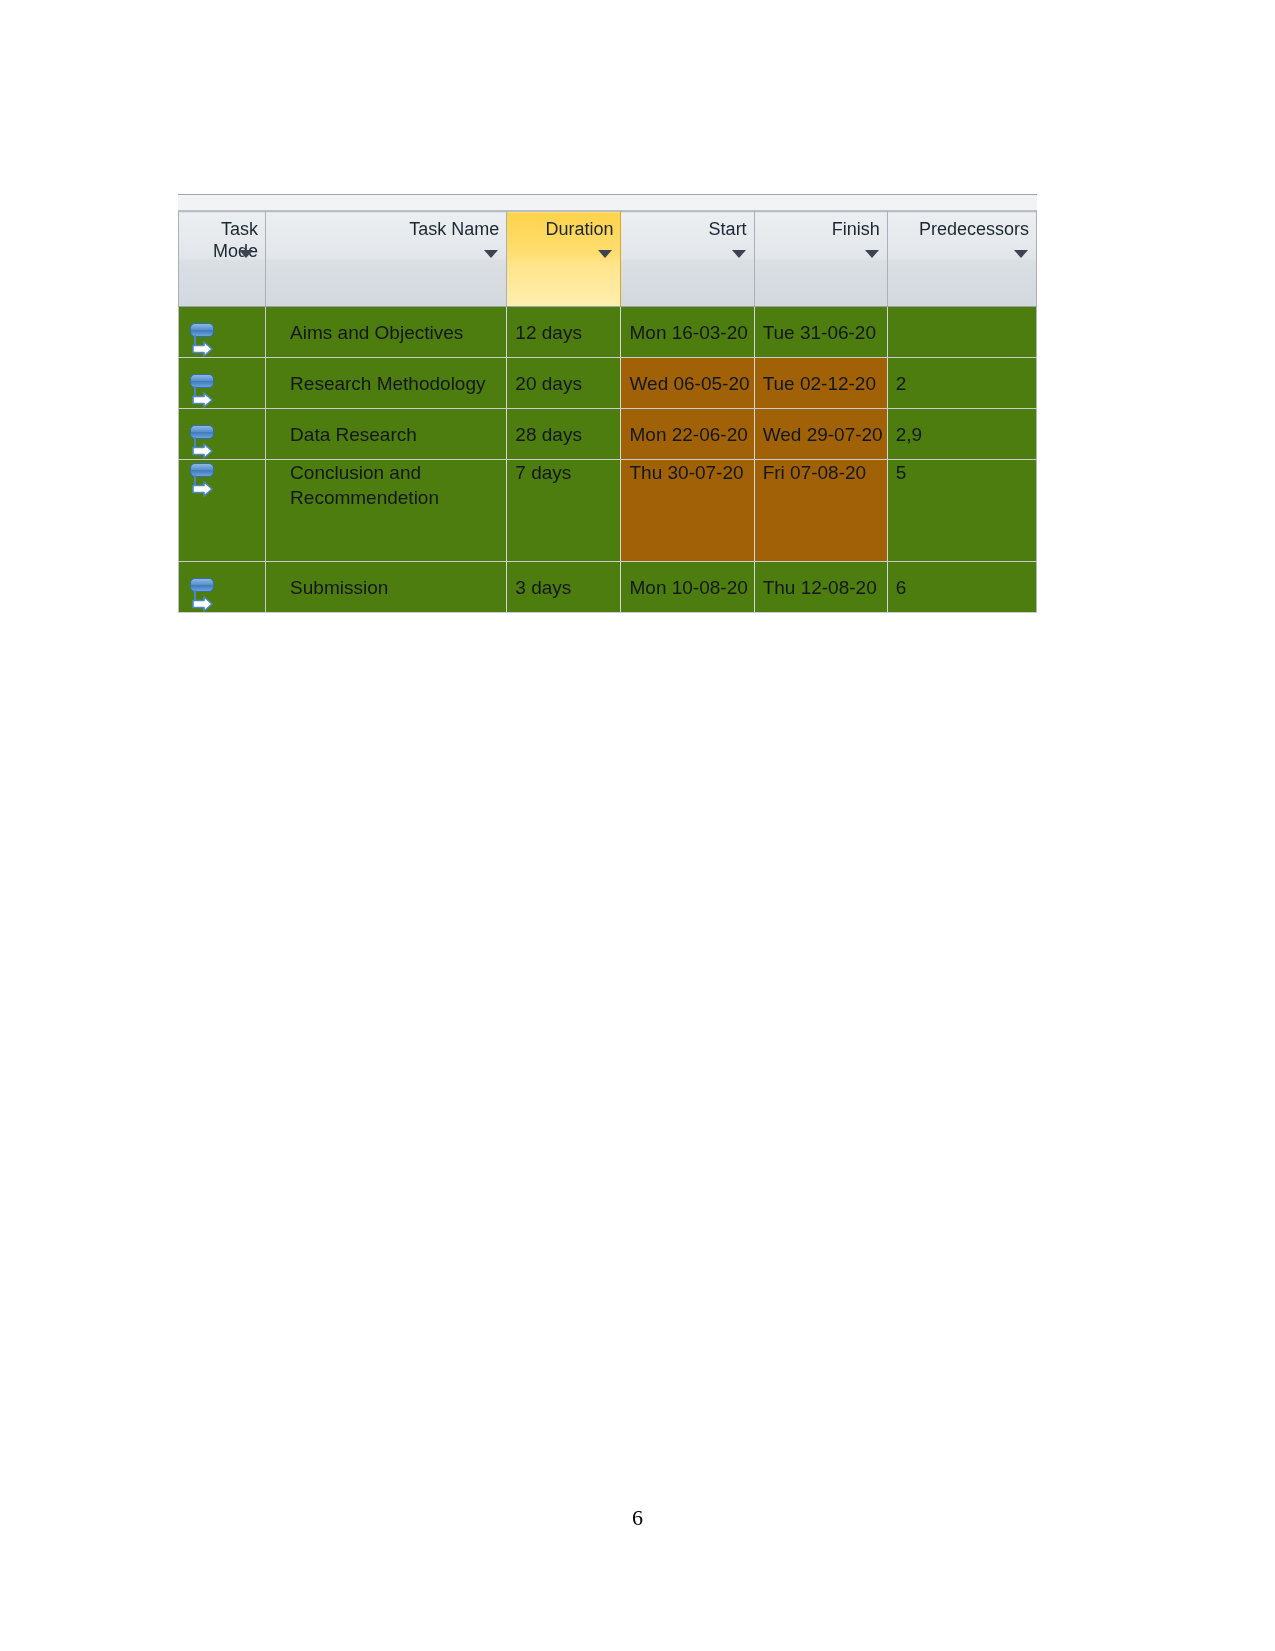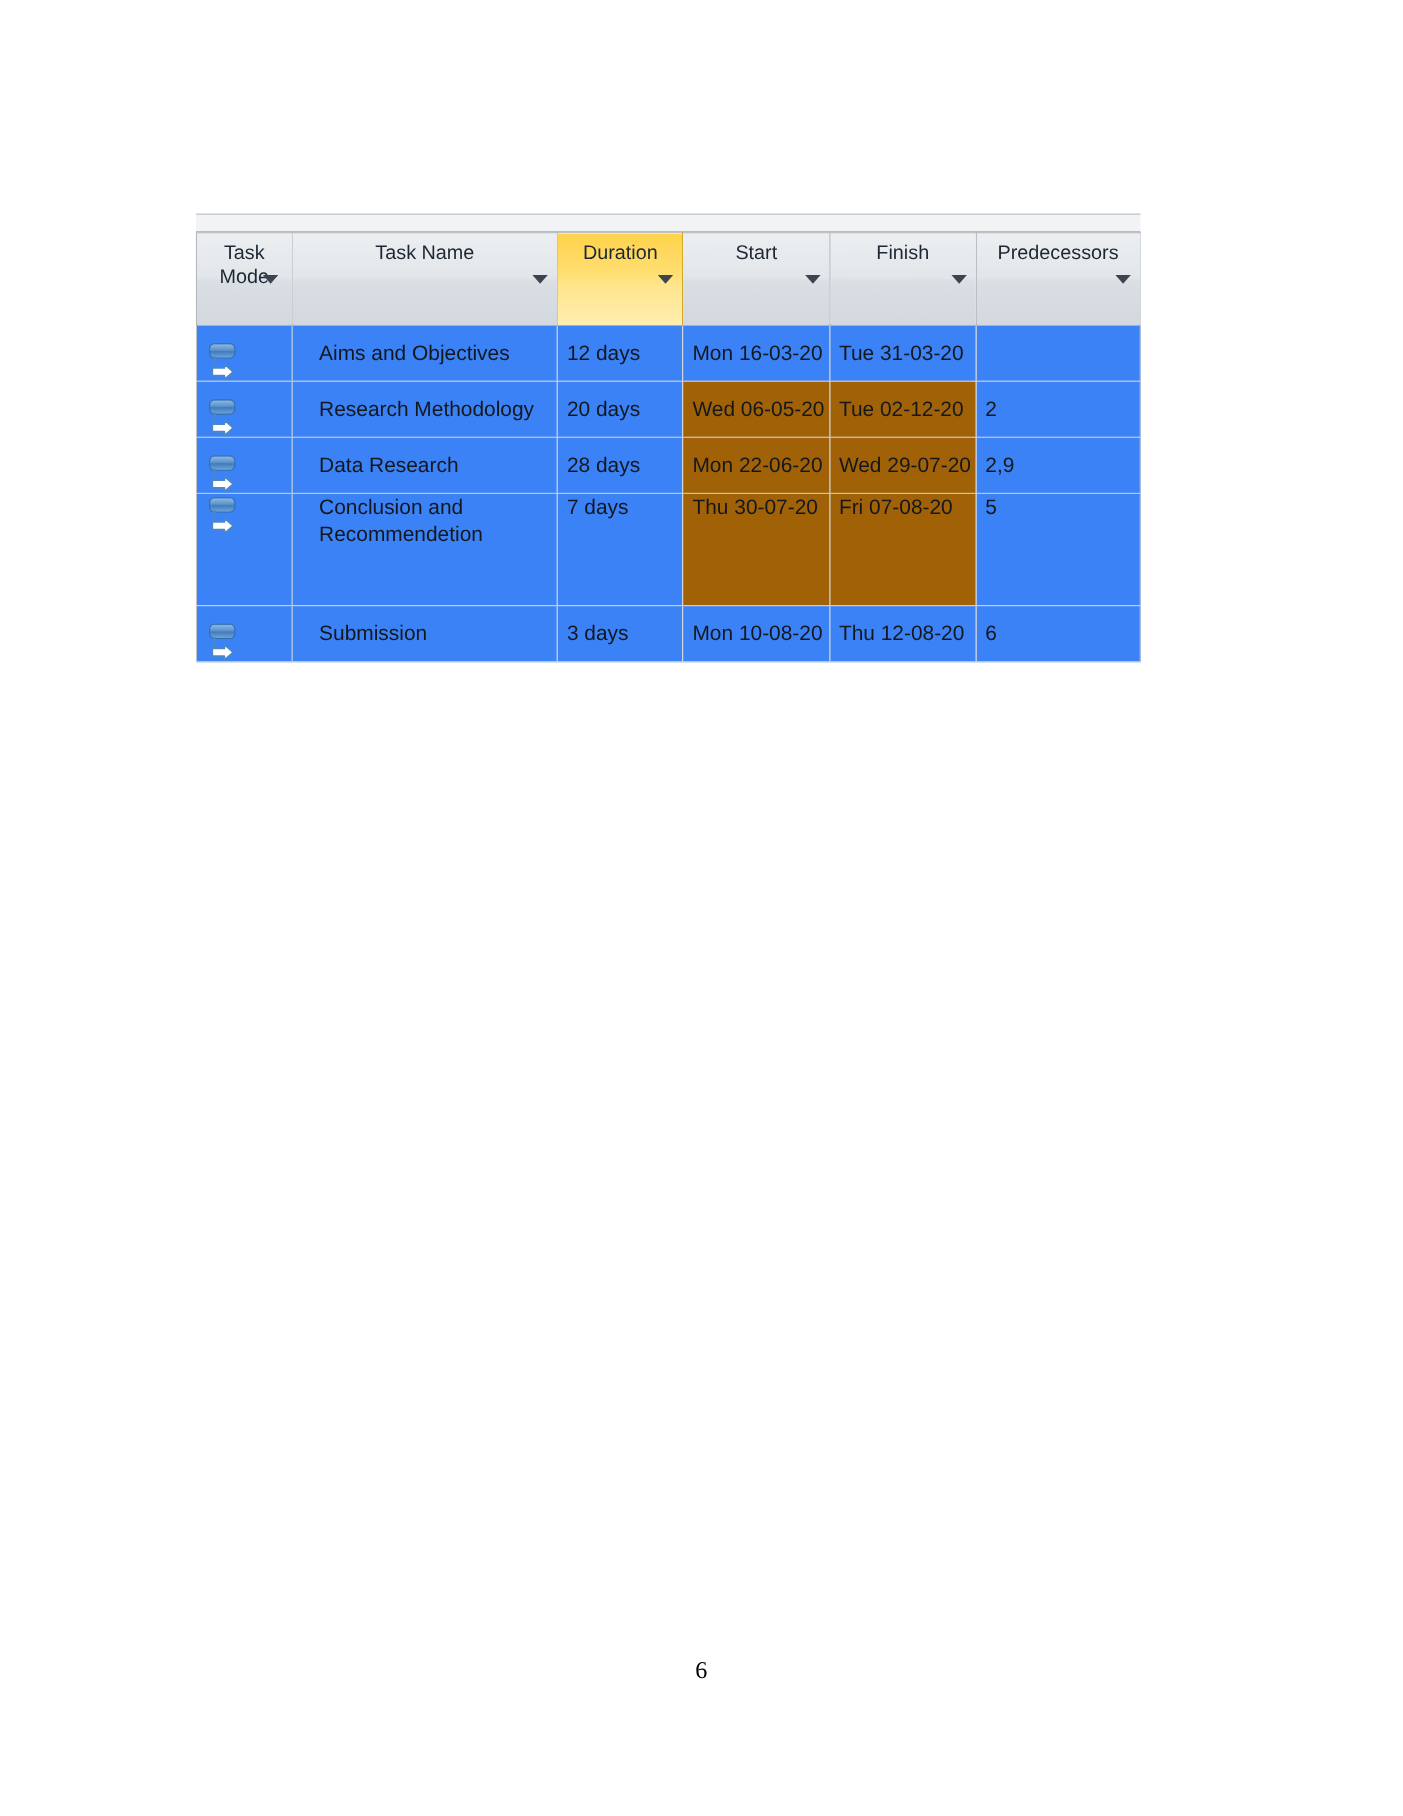--- a/index.html
+++ b/index.html
@@ -52,24 +52,24 @@
   .grid col.c-mode   { width: 87px;  }
   .grid col.c-name   { width: 241px; }
   .grid col.c-dur    { width: 114px; }
   .grid col.c-start  { width: 133px; }
   .grid col.c-finish { width: 133px; }
   .grid col.c-pred   { width: 149px; }
 
   
   .grid thead th {
     position: relative;
-    height: 84px;
+    height: 95px;
     padding: 6px 7px 0 7px;
     vertical-align: top;
-    text-align: center;
+    text-align: right;
     font-weight: normal;
     font-size: 18px;
     line-height: 22px;
     color: #1c2733;
     background: linear-gradient(to bottom, #eceff1 0%, #e2e6ea 48%, #dadfe4 52%, #d3d8de 100%);
     border-right: 1px solid #a9b0b7;
     border-bottom: 1px solid #9aa1a8;
     border-top: 1px solid #b6bcc2;
     box-sizing: border-box;
     overflow: hidden;
@@ -100,21 +100,21 @@
   th.c-mode-h .filter-arrow { right: 12px; }
 
   
   .grid tbody td {
     height: 51px;
     padding: 0 8px;
     vertical-align: middle;
     font-size: 19px;
     line-height: 25px;
     color: #14181d;
-    background: #3b82f6;
+    background: #4d7c0f;
     border-right: 1px solid #d4d7da;
     border-bottom: 1px solid #c9ccd0;
     box-sizing: border-box;
     white-space: nowrap;
   }
   .grid tbody td.cell-mode {
     border-left: 1px solid #b9bec3;
     border-right: 1px solid #c6cacd;
     padding: 0;
     text-align: left;
@@ -229,21 +229,21 @@
       </tr>
     </thead>
     <tbody id="grid-body">
         <tr>
           <td class="cell-mode"><span class="mode-icon"><span class="bar"></span><span class="stem"></span><svg class="arrow" viewBox="0 0 21 16">
                 <path d="M1 4.5 H12 V1 L20 8 L12 15 V11.5 H1 Z" fill="#ffffff" stroke="#4d88c6" stroke-width="1.6" stroke-linejoin="round"></path>
               </svg></span></td>
           <td class="cell-name">Aims and Objectives</td>
           <td>12 days</td>
           <td>Mon 16-03-20</td>
-          <td>Tue 31-03-20</td>
+          <td>Tue 31-06-20</td>
           <td class="cell-pred"></td>
         </tr>
         <tr>
           <td class="cell-mode"><span class="mode-icon"><span class="bar"></span><span class="stem"></span><svg class="arrow" viewBox="0 0 21 16">
                 <path d="M1 4.5 H12 V1 L20 8 L12 15 V11.5 H1 Z" fill="#ffffff" stroke="#4d88c6" stroke-width="1.6" stroke-linejoin="round"></path>
               </svg></span></td>
           <td class="cell-name">Research Methodology</td>
           <td>20 days</td>
           <td class="sel">Wed 06-05-20</td>
           <td class="sel">Tue 02-12-20</td>

